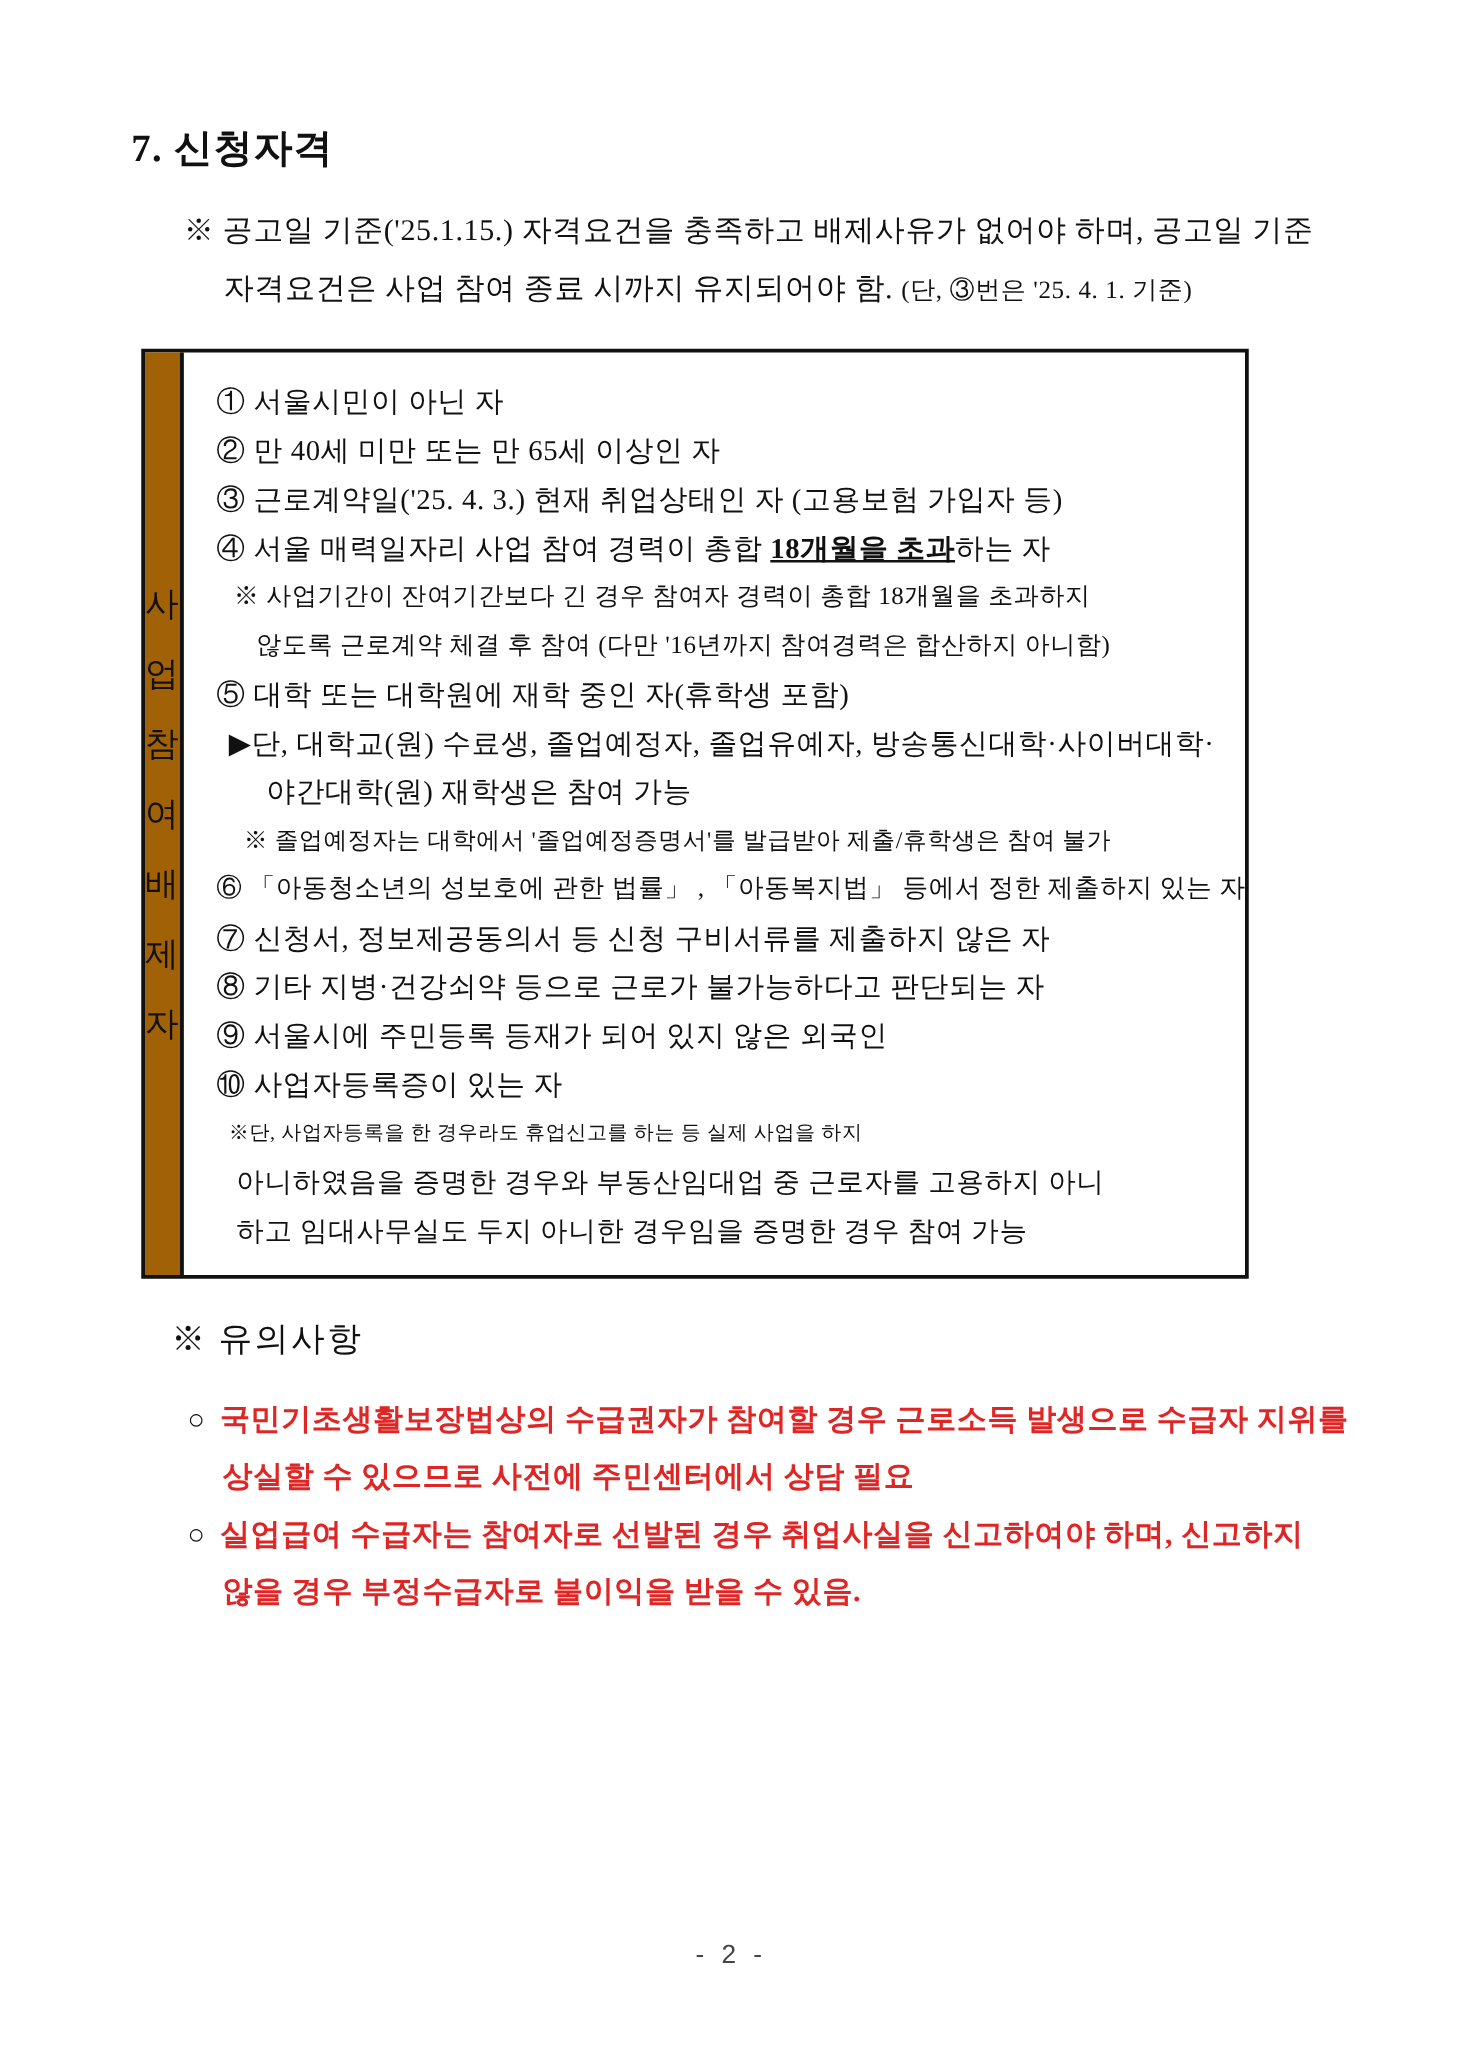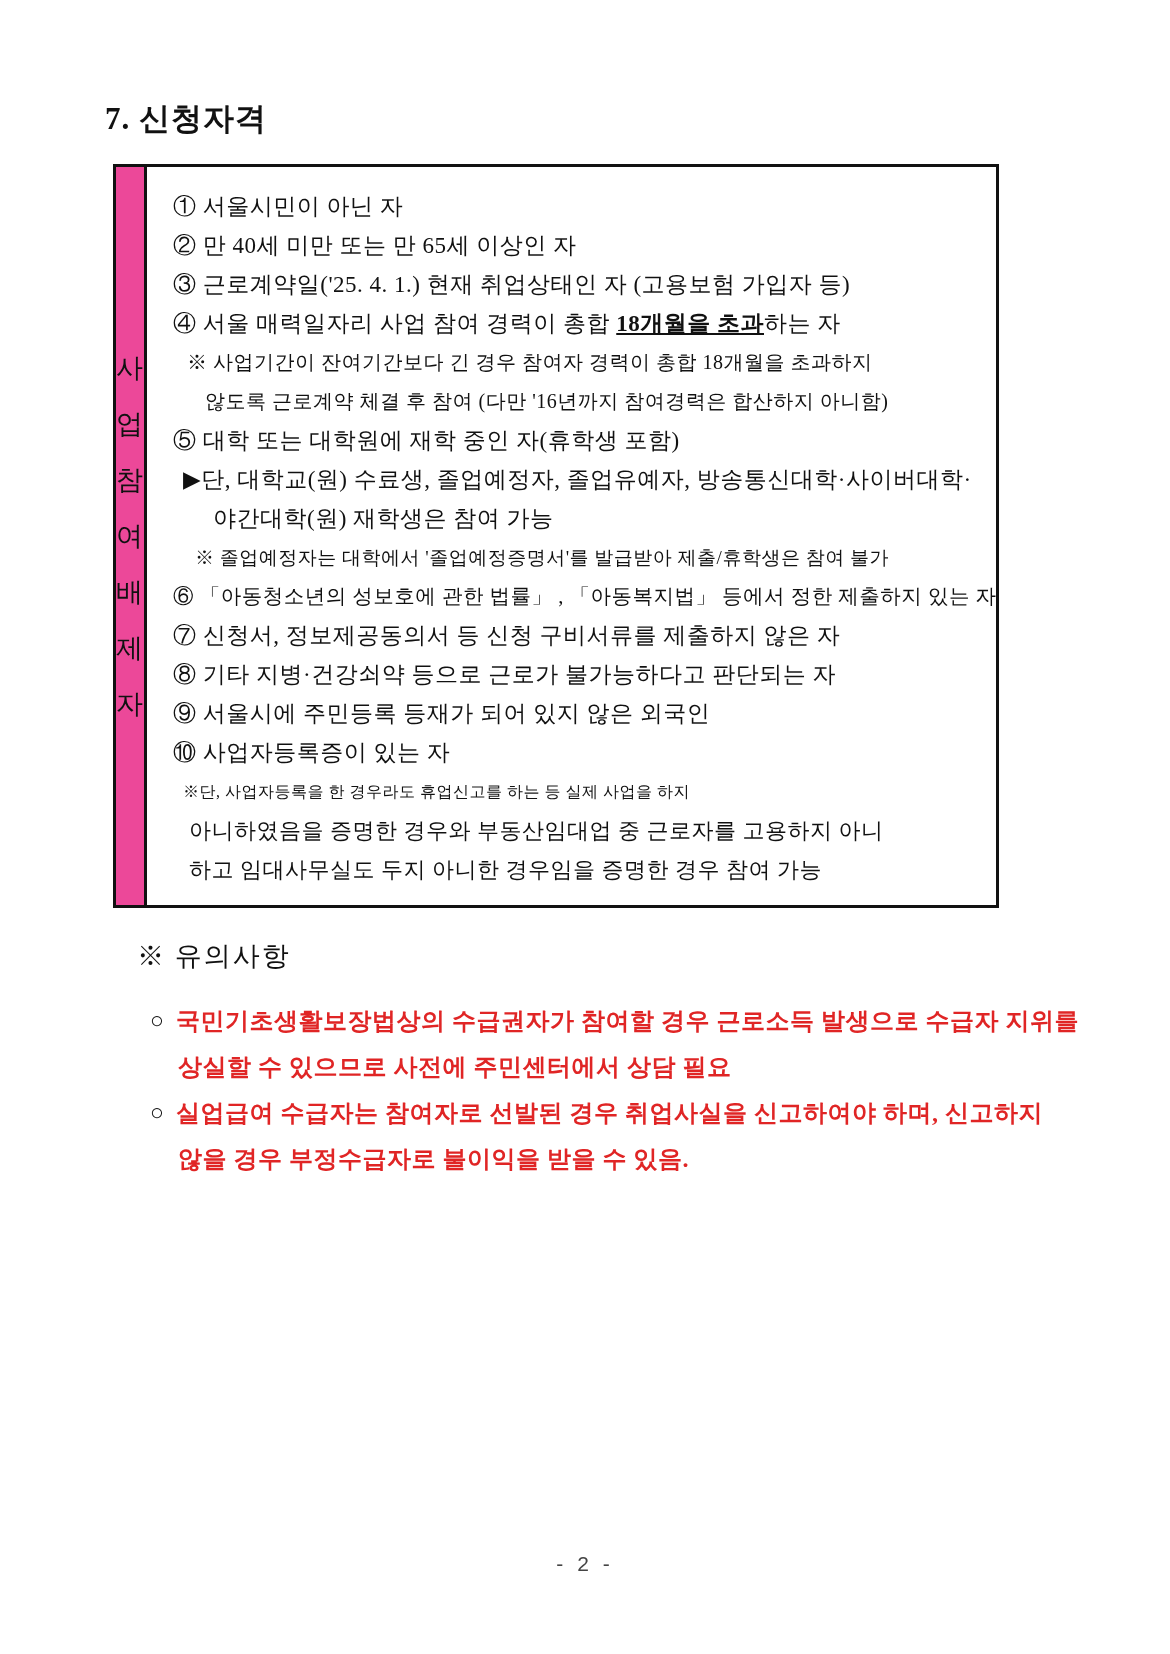--- a/index.html
+++ b/index.html
@@ -29,21 +29,21 @@
   
   .excl-table {
     margin:24px 0 0 8px;
     width:886px;
     border:3px solid #111;
     display:flex;
     align-items:stretch;
   }
   .excl-rowhead {
     width:93px;
-    background:#ec4899;
+    background:#a16207;
     border-right:3px solid #111;
     display:flex; flex-direction:column;
     justify-content:center; align-items:center;
     font-size:27px; line-height:56px; letter-spacing:1px;
   }
   .excl-body { flex:1; padding:20px 6px 16px 26px; font-size:23px; }
   .excl-body .ln { line-height:39px; letter-spacing:0.5px; white-space:nowrap; }
   .ln-item     { padding-left:0; }
   .ln-subnote  { padding-left:14px; font-size:20px; }
   .ln-subcont  { padding-left:32px; font-size:20px; }
@@ -70,32 +70,36 @@
   }
 </style>
 </head>
 <body>
 
 <div class="page">
   <div class="content">
 
     <div class="sec-title">7. 신청자격</div>
 
+    <div class="head-note">
+      <div>※ 공고일 기준('25.1.15.) 자격요건을 충족하고 배제사유가 없어야 하며, 공고일 기준</div>
+      <div class="cont"><span>자격요건은 사업 참여 종료 시까지 유지되어야 함. </span><span class="small-paren">(단, ③번은 '25. 4. 1. 기준)</span></div>
+    </div>
 
 
     <div class="excl-table">
       <div class="excl-rowhead">
         <div>사업</div>
         <div>참여</div>
         <div>배제자</div>
       </div>
       <div class="excl-body">
         <div class="ln ln-item">① 서울시민이 아닌 자</div>
         <div class="ln ln-item">② 만 40세 미만 또는 만 65세 이상인 자</div>
-        <div class="ln ln-item">③ 근로계약일('25. 4. 1.) 현재 취업상태인 자 (고용보험 가입자 등)</div>
+        <div class="ln ln-item">③ 근로계약일('25. 4. 3.) 현재 취업상태인 자 (고용보험 가입자 등)</div>
         <div class="ln ln-item"><span>④ 서울 매력일자리 사업 참여 경력이 총합 </span><span class="emph-u">18개월을 초과</span><span>하는 자</span></div>
         <div class="ln ln-subnote">※ 사업기간이 잔여기간보다 긴 경우 참여자 경력이 총합 18개월을 초과하지</div>
         <div class="ln ln-subcont"><span>않도록 근로계약 체결 후 참여 </span><span class="small-paren">(다만 '16년까지 참여경력은 합산하지 아니함)</span></div>
         <div class="ln ln-item">⑤ 대학 또는 대학원에 재학 중인 자(휴학생 포함)</div>
         <div class="ln ln-arrow">▶단, 대학교(원) 수료생, 졸업예정자, 졸업유예자, 방송통신대학·사이버대학·</div>
         <div class="ln ln-arrowcont">야간대학(원) 재학생은 참여 가능</div>
         <div class="ln ln-smallnote">※ 졸업예정자는 대학에서 '졸업예정증명서'를 발급받아 제출/휴학생은 참여 불가</div>
         <div class="ln ln-item ln-cond">⑥ 「아동청소년의 성보호에 관한 법률」 ,  「아동복지법」 등에서 정한 제출하지 있는 자</div>
         <div class="ln ln-item">⑦ 신청서, 정보제공동의서 등 신청 구비서류를 제출하지 않은 자</div>
         <div class="ln ln-item">⑧ 기타 지병·건강쇠약 등으로 근로가 불가능하다고 판단되는 자</div>

